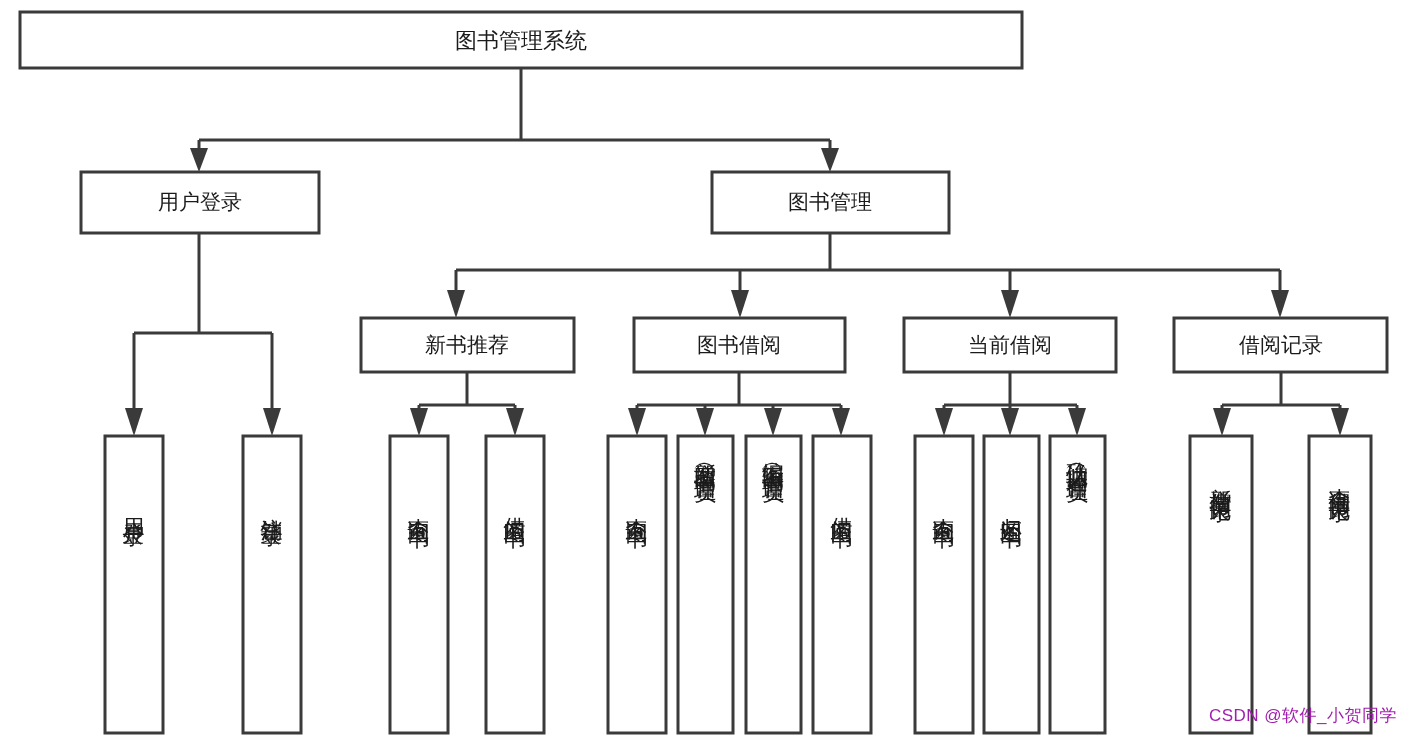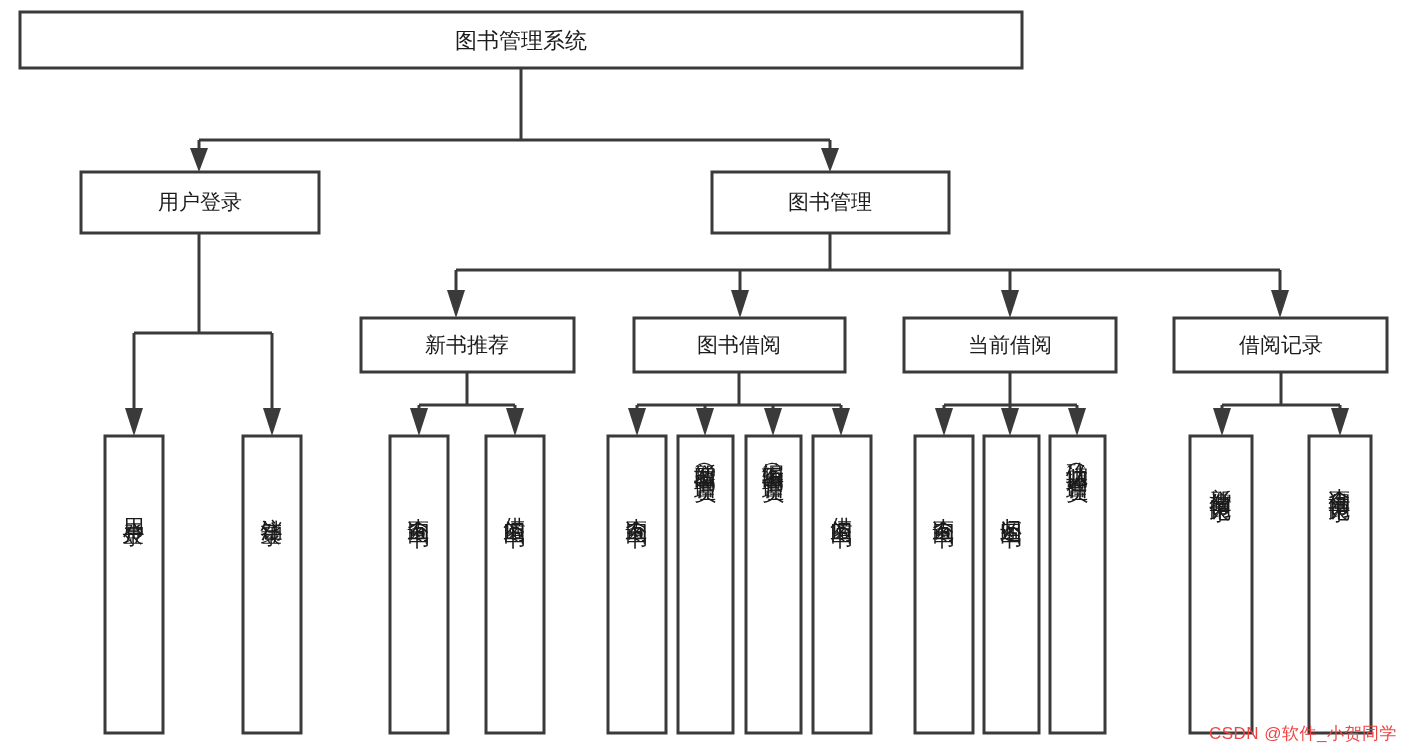--- a/index.html
+++ b/index.html
@@ -65,24 +65,24 @@
     font-family: "Liberation Sans", "DejaVu Sans", sans-serif;
     font-size: 22px;
     line-height: 1.05;
     color: #1b1b1b;
     letter-spacing: 3px;
     white-space: nowrap;
   }
   .watermark {
     position: absolute;
     right: 8px;
-    bottom: 2px;
+    bottom: 20px;
     font-family: "Liberation Sans", "DejaVu Sans", sans-serif;
     font-size: 17px;
-    color: #ef4444;
+    color: #a21caf;
     letter-spacing: 0.5px;
     white-space: nowrap;
   }
 </style>
 </head>
 <body>
 
 <div id="diagram-root">
 
   <svg class="canvas" viewBox="0 0 1405 747" xmlns="http://www.w3.org/2000/svg">

